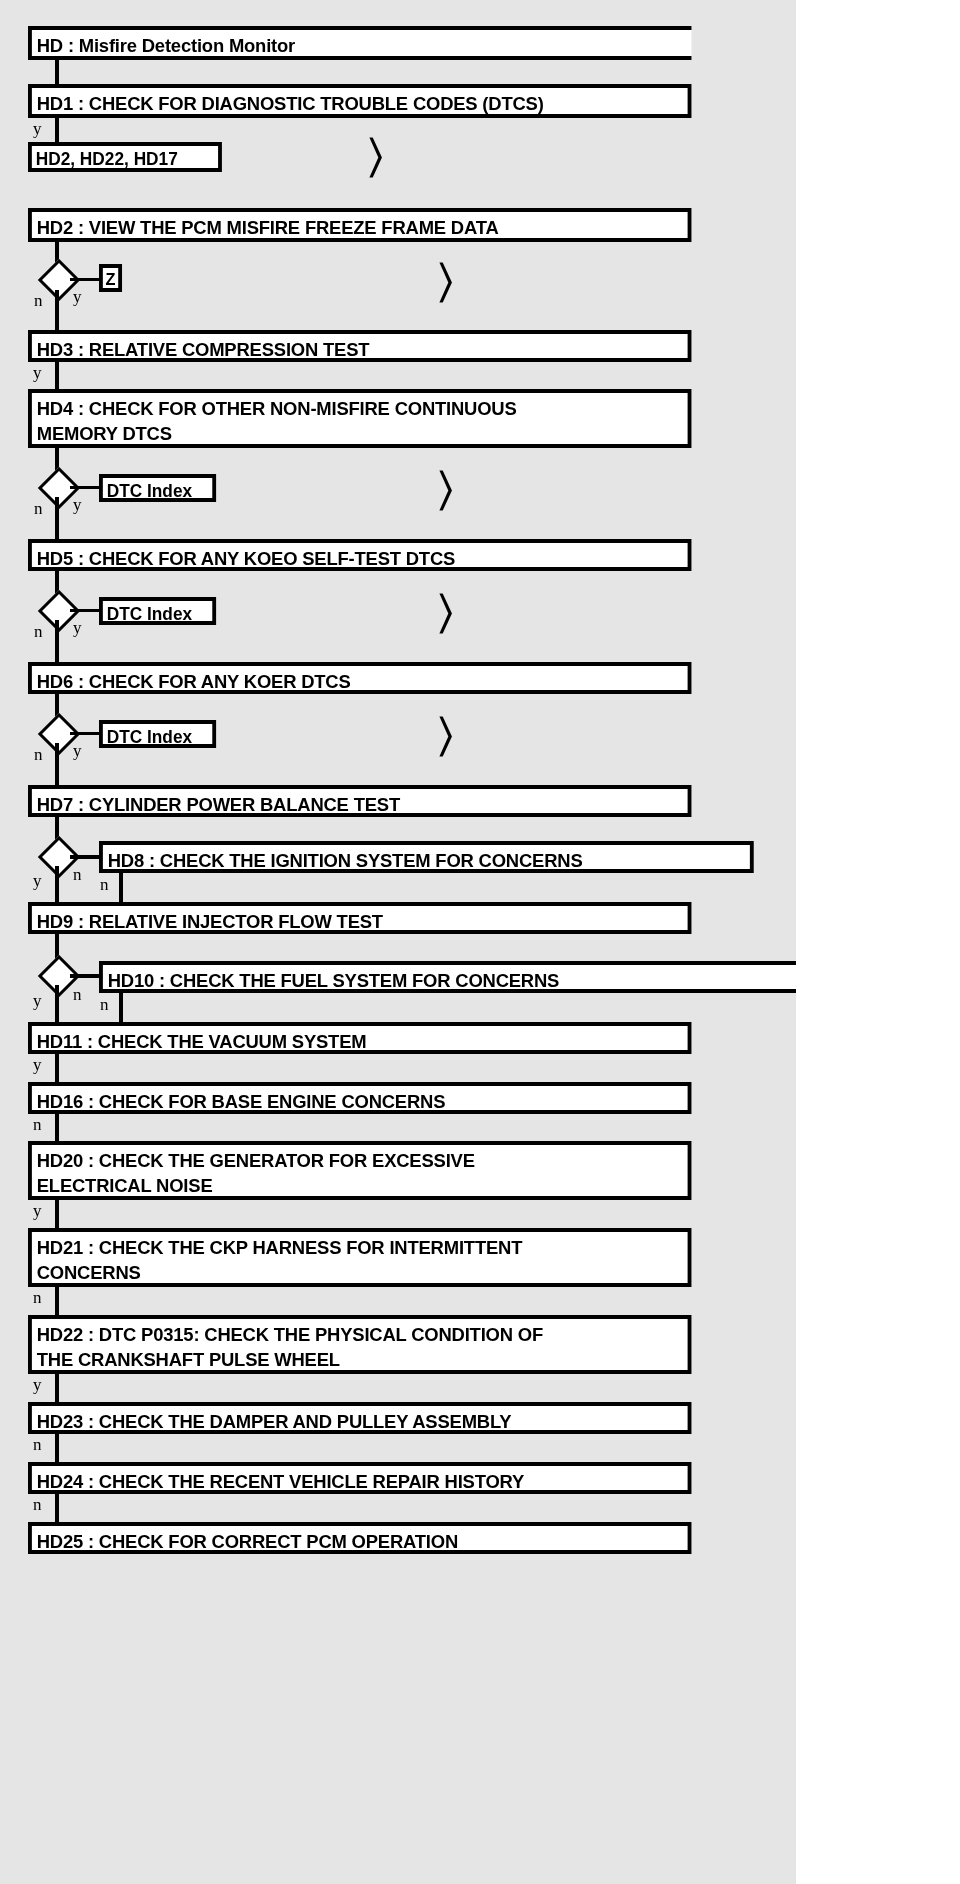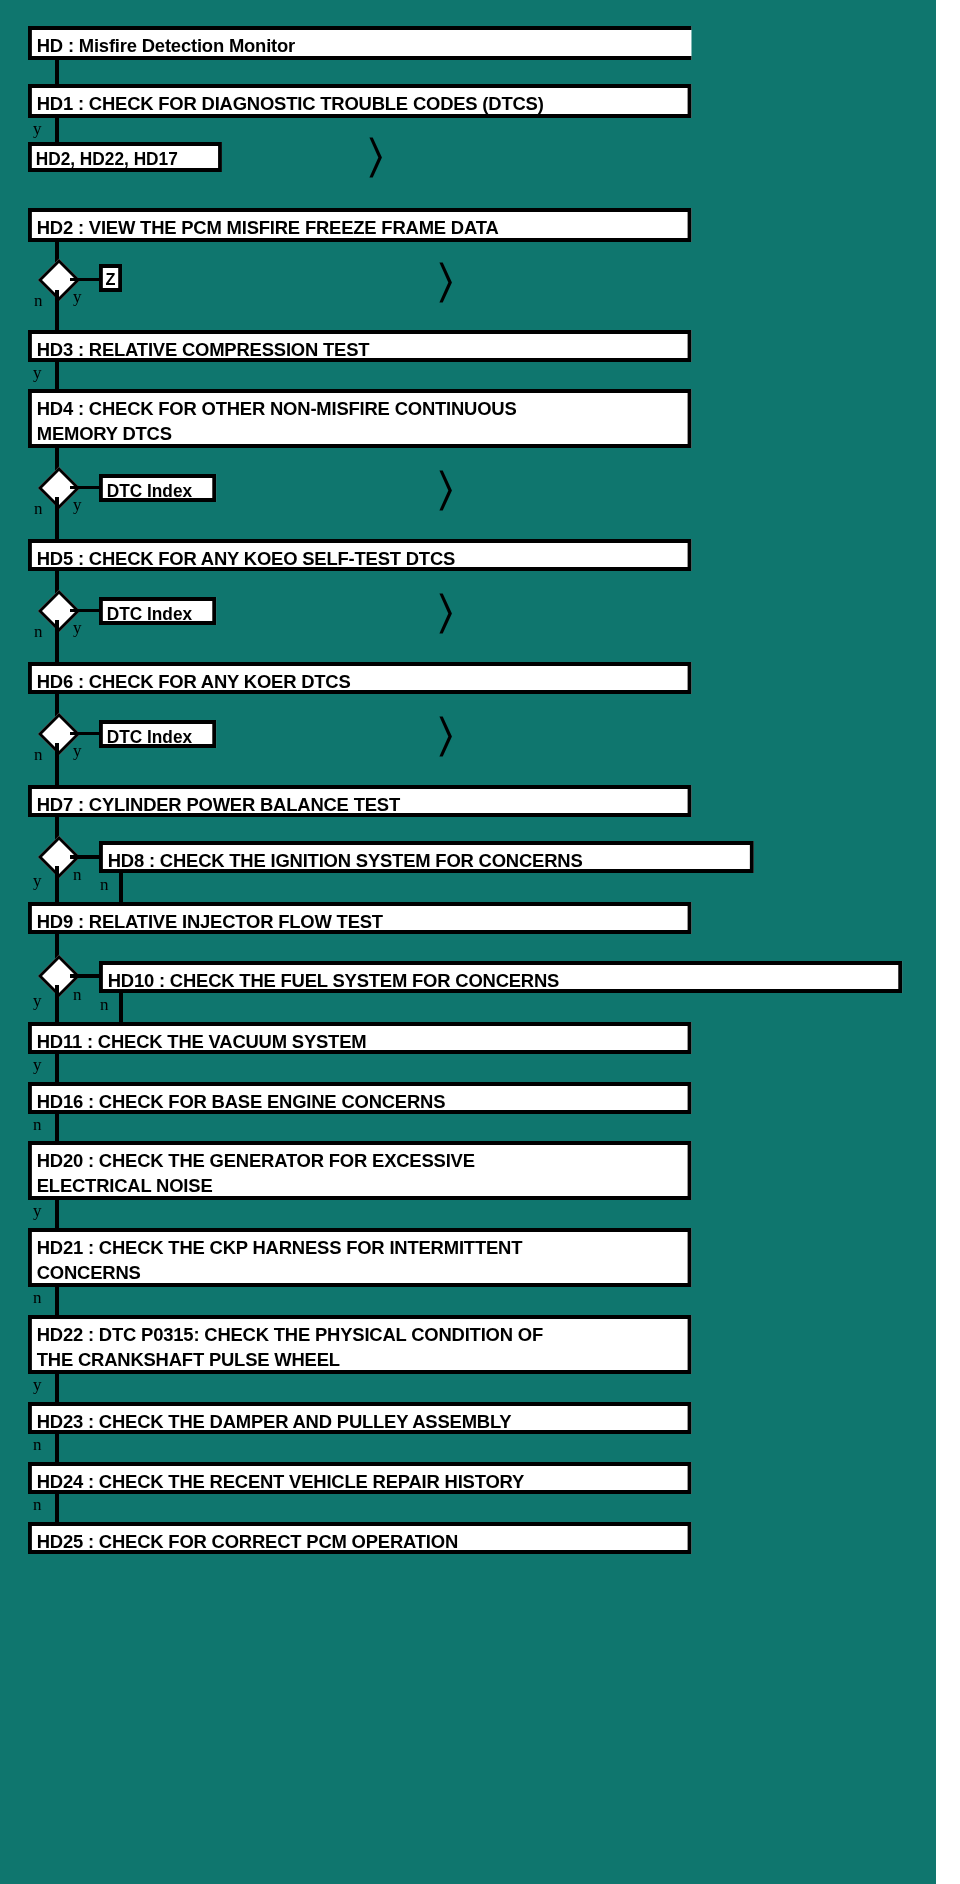--- a/index.html
+++ b/index.html
@@ -2,23 +2,23 @@
 <html><head>
 <meta charset="utf-8">
 <style>
   html,body{margin:0;padding:0;background:#ffffff;}
   body{
     font-family:"Liberation Sans", sans-serif;
     -webkit-font-smoothing:none;
   }
   #page{
     position:relative;
-    width:936px;
+    width:796px;
     height:1884px;
-    background:#0f766e;
+    background:#e5e5e5;
     overflow:hidden;
   }
 
   
   .pbox{
     position:absolute;
     box-sizing:border-box;
     border:4px solid #000;
     background:#fff;
     color:#000;

